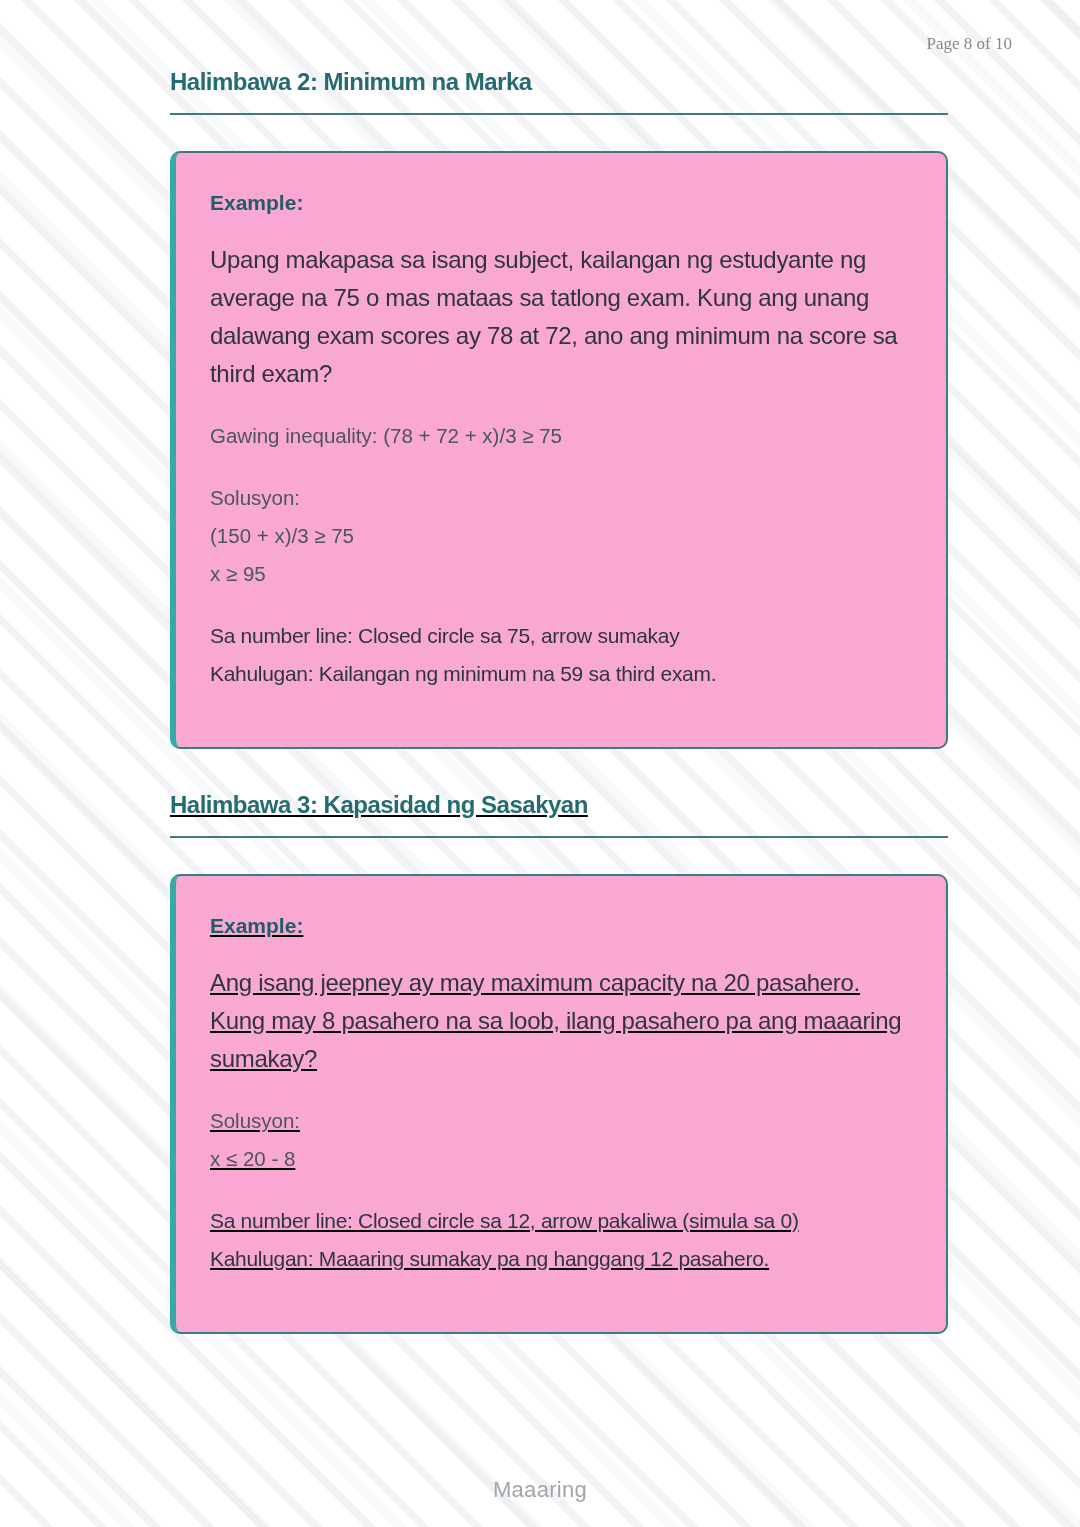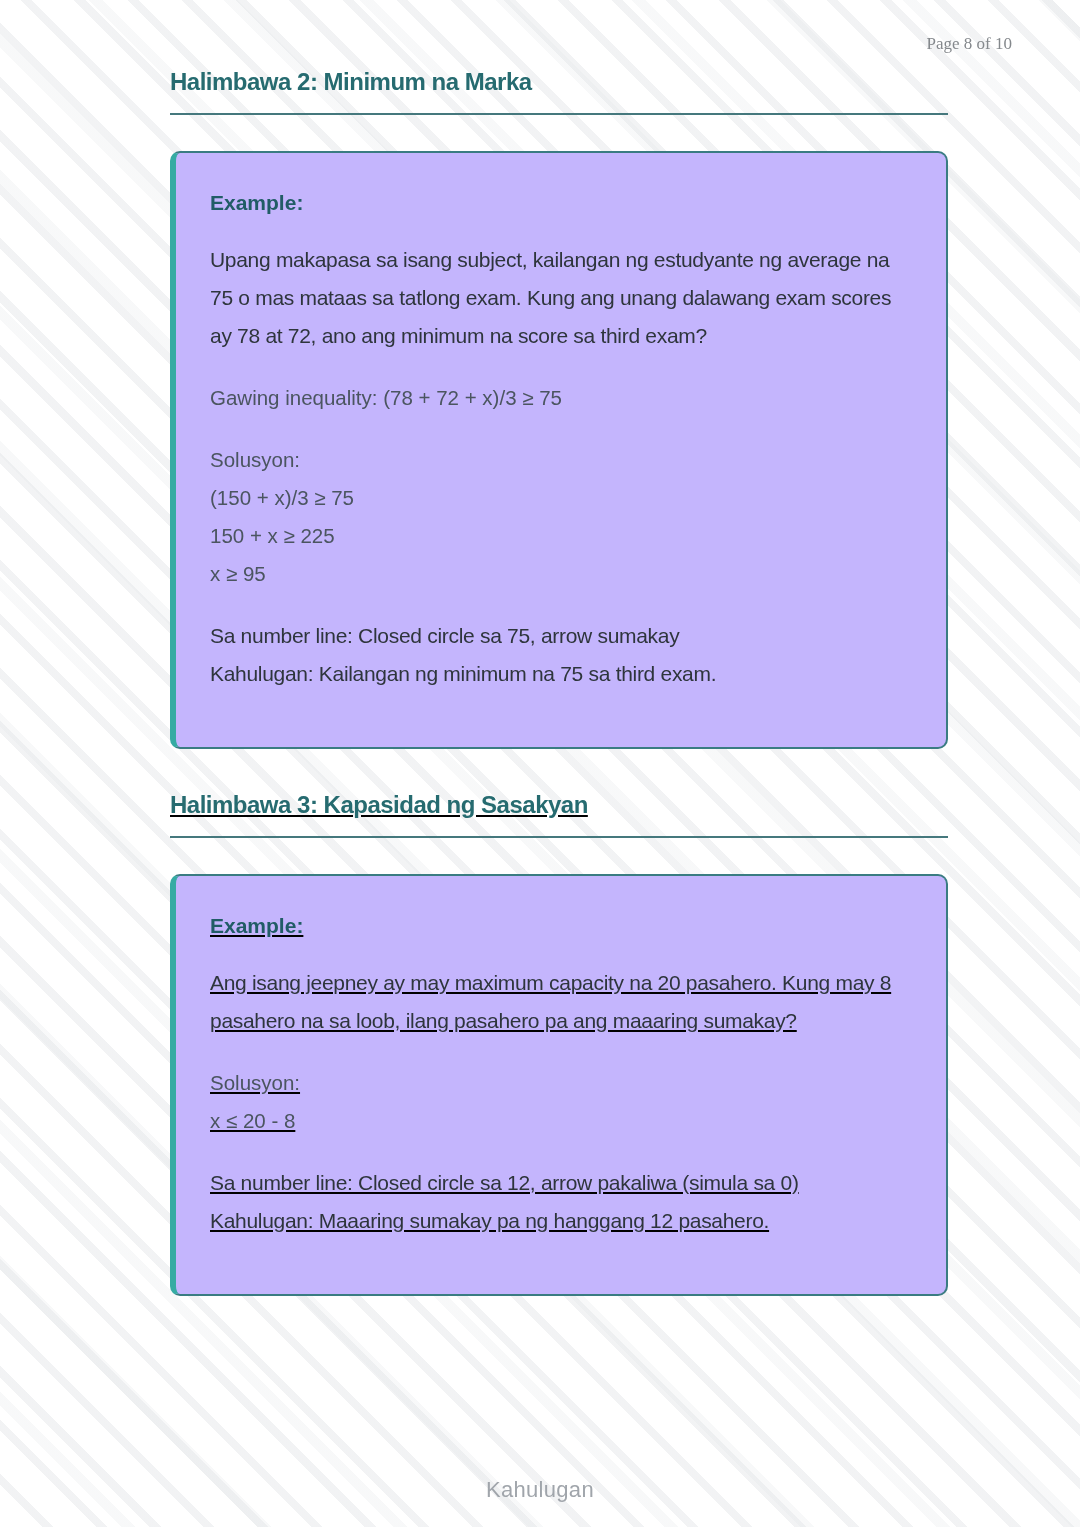--- a/index.html
+++ b/index.html
@@ -60,36 +60,36 @@
   }
 
   .heading-rule {
     border: none;
     border-top: 2px solid #45787d;
     margin-top: 16px;
   }
 
   .example-box {
     margin-top: 36px;
-    background: #c4b5fd;
+    background: #f9a8d4;
     border: 2px solid #3a7c82;
     border-left: 6px solid #36aba3;
     border-radius: 10px;
     padding: 38px 40px 54px 34px;
   }
 
   .example-label {
     font-size: 21px;
     font-weight: 700;
     color: #215c66;
     margin-bottom: 26px;
   }
 
   .problem-text {
-    font-size: 21px;
+    font-size: 24px;
     line-height: 38px;
     letter-spacing: -0.3px;
     color: #2e353c;
     margin-bottom: 24px;
     margin-top: 12px;
   }
 
   .inequality-line {
     font-size: 20.5px;
     line-height: 38px;
@@ -143,26 +143,25 @@
     <div class="example-box">
       <div class="example-label">Example:</div>
 
       <p class="problem-text">Upang makapasa sa isang subject, kailangan ng estudyante ng average na 75 o mas mataas sa tatlong exam. Kung ang unang dalawang exam scores ay 78 at 72, ano ang minimum na score sa third exam?</p>
 
       <p class="inequality-line">Gawing inequality: (78 + 72 + x)/3 ≥ 75</p>
 
       <div class="solution-block">
         <div class="solution-label">Solusyon:</div>
         <div class="solution-step">(150 + x)/3 ≥ 75</div>
-        <div class="solution-step">150 + x ≥ 225</div>
         <div class="solution-step">x ≥ 95</div>
       </div>
 
       <div class="closing-line">Sa number line: Closed circle sa 75, arrow sumakay</div>
-      <div class="closing-line">Kahulugan: Kailangan ng minimum na 75 sa third exam.</div>
+      <div class="closing-line">Kahulugan: Kailangan ng minimum na 59 sa third exam.</div>
     </div>
   </section>
 
   <section class="section-2">
     <h2 class="section-heading">Halimbawa 3: Kapasidad ng Sasakyan</h2>
     <hr class="heading-rule">
 
     <div class="example-box">
       <div class="example-label">Example:</div>
 
@@ -174,13 +173,13 @@
         <div class="solution-step">x ≤ 20 - 8</div>
       </div>
 
       <div class="closing-line">Sa number line: Closed circle sa 12, arrow pakaliwa (simula sa 0)</div>
       <div class="closing-line">Kahulugan: Maaaring sumakay pa ng hanggang 12 pasahero.</div>
     </div>
   </section>
 
 </div>
 
-<div class="page-footer">Kahulugan</div>
+<div class="page-footer">Maaaring</div>
 
 </body></html>

